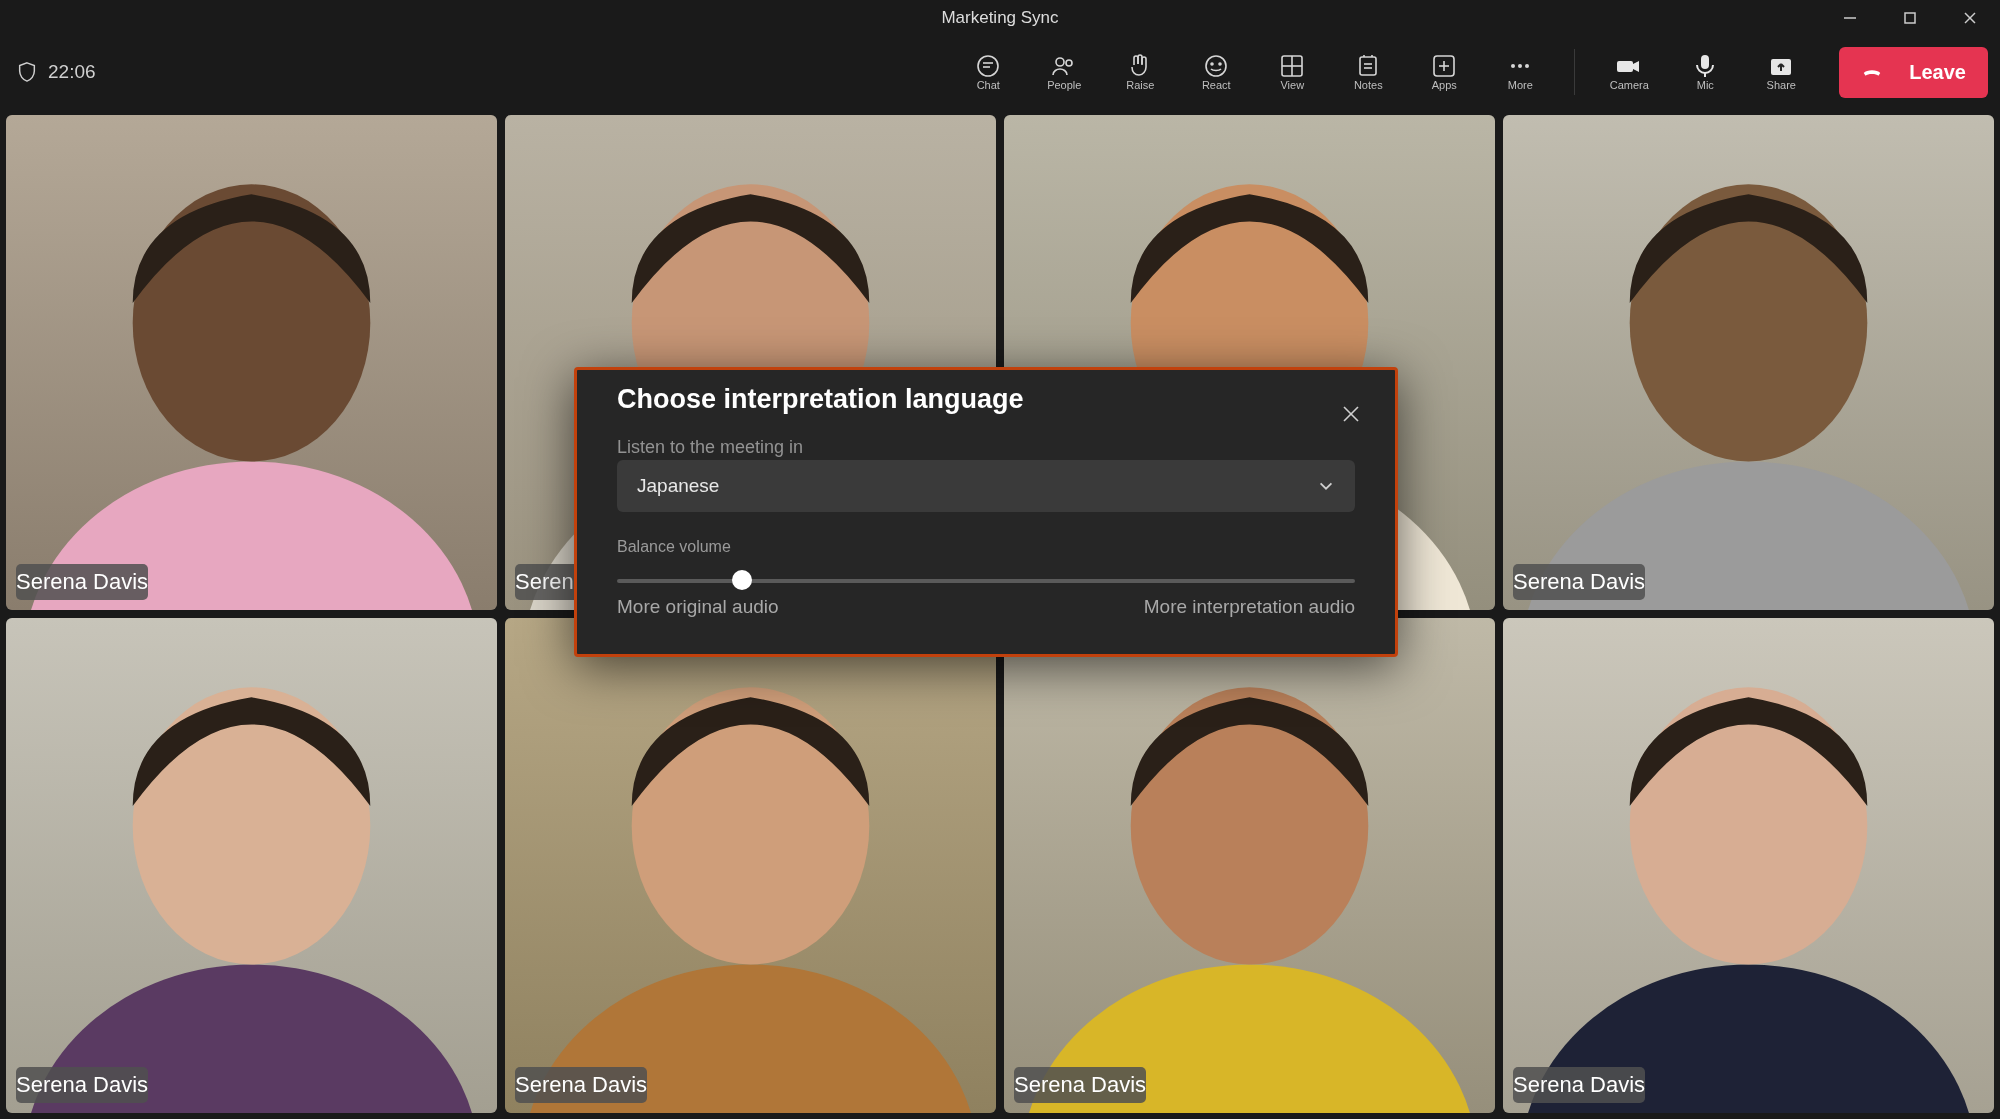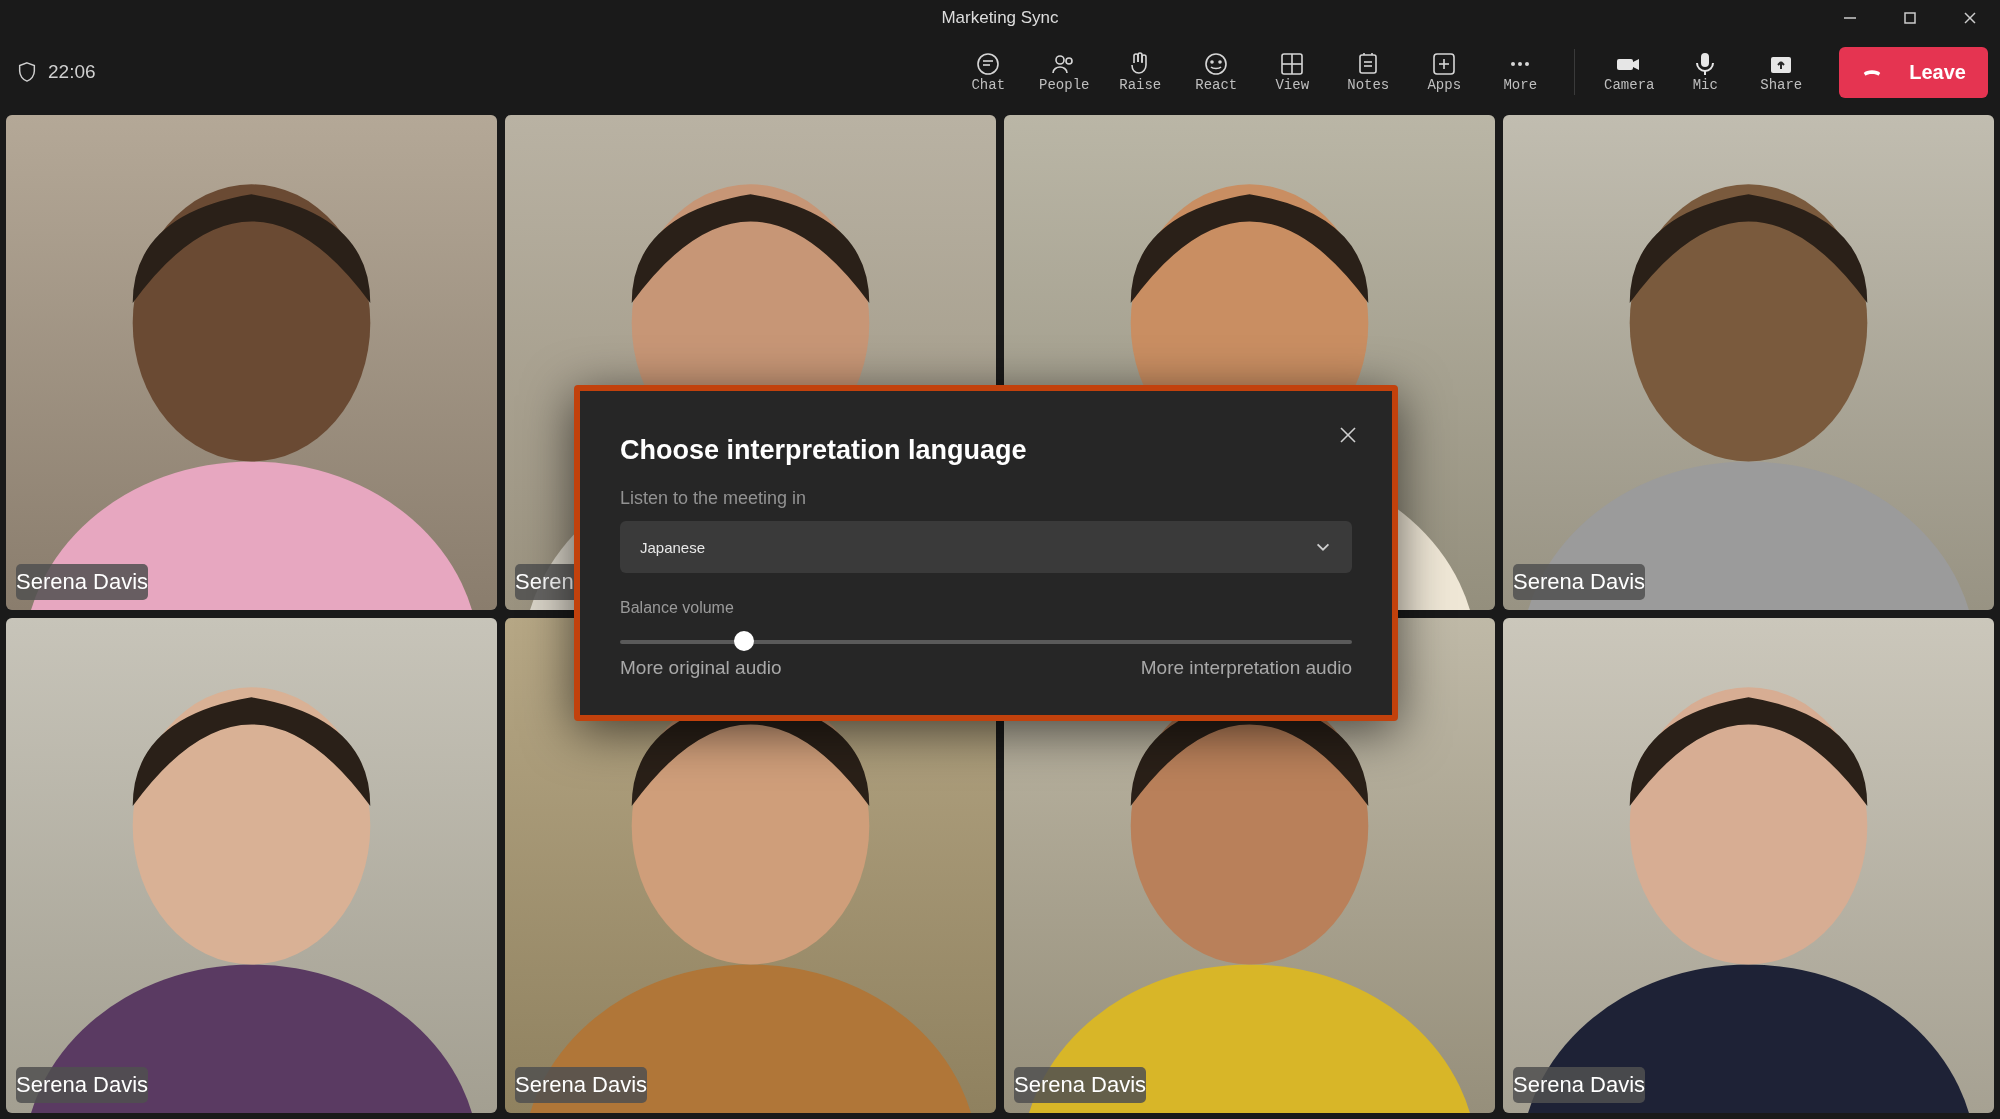--- a/index.html
+++ b/index.html
@@ -68,22 +68,21 @@
   .secure svg { width: 22px; height: 22px; }
   .spacer { flex: 1; }
   .tbitem {
     display: flex;
     flex-direction: column;
     align-items: center;
     justify-content: center;
     min-width: 72px;
     color: #cfcfcf;
     cursor: pointer;
-    font-size: 14px;
-    font-family: Liberation Mono, monospace;
+    font-size: 11px;
   }
   .tbitem .ic { width: 26px; height: 26px; display:flex; align-items:center; justify-content:center; }
   .tbitem .ic svg { width: 26px; height: 26px; stroke: #d6d6d6; fill: none; stroke-width: 1.6; }
   .tbitem .lbl { color: #bfbfbf; }
   .divider {
     width: 1px;
     height: 46px;
     background: #3a3a3a;
     margin: 0 6px;
   }
@@ -132,26 +131,26 @@
     color: #fff;
     font-size: 22px;
     padding: 5px 0;
     border-radius: 5px;
   }
 
   
   .dialog {
     position: absolute;
     left: 574px;
-    top: 276px;
+    top: 258px;
     width: 824px;
     background: #262626;
-    border: 6px solid #c2410c;
+    border: 3px solid #c2410c;
     border-radius: 4px;
-    padding: 44px 40px 36px 40px;
+    padding: 14px 40px 36px 40px;
     color: #e6e6e6;
     box-shadow: 0 10px 50px rgba(0,0,0,0.6);
   }
   .dialog-title {
     font-size: 27px;
     font-weight: 600;
     color: #fff;
   }
   .dialog-close {
     position: absolute;
@@ -161,29 +160,29 @@
     display:flex; align-items:center; justify-content:center;
     cursor:pointer; color:#cfcfcf;
   }
   .dialog-close svg { width:20px; height:20px; stroke:#cfcfcf; stroke-width:1.6; }
   .field-label {
     font-size: 18px;
     color: #929292;
     margin-top: 22px;
   }
   .select {
-    margin-top: 12px;
+    margin-top: 2px;
     background: #3a3a3a;
     border-radius: 6px;
     height: 52px;
     display: flex;
     align-items: center;
     justify-content: space-between;
     padding: 0 20px;
-    font-size: 15px;
+    font-size: 19px;
     color: #e8e8e8;
     cursor: pointer;
   }
   .select svg { width:18px; height:18px; stroke:#cfcfcf; fill:none; stroke-width:2; }
   .balance-label {
     font-size: 16px;
     color: #9a9a9a;
     margin-top: 26px;
   }
   .slider-wrap {

